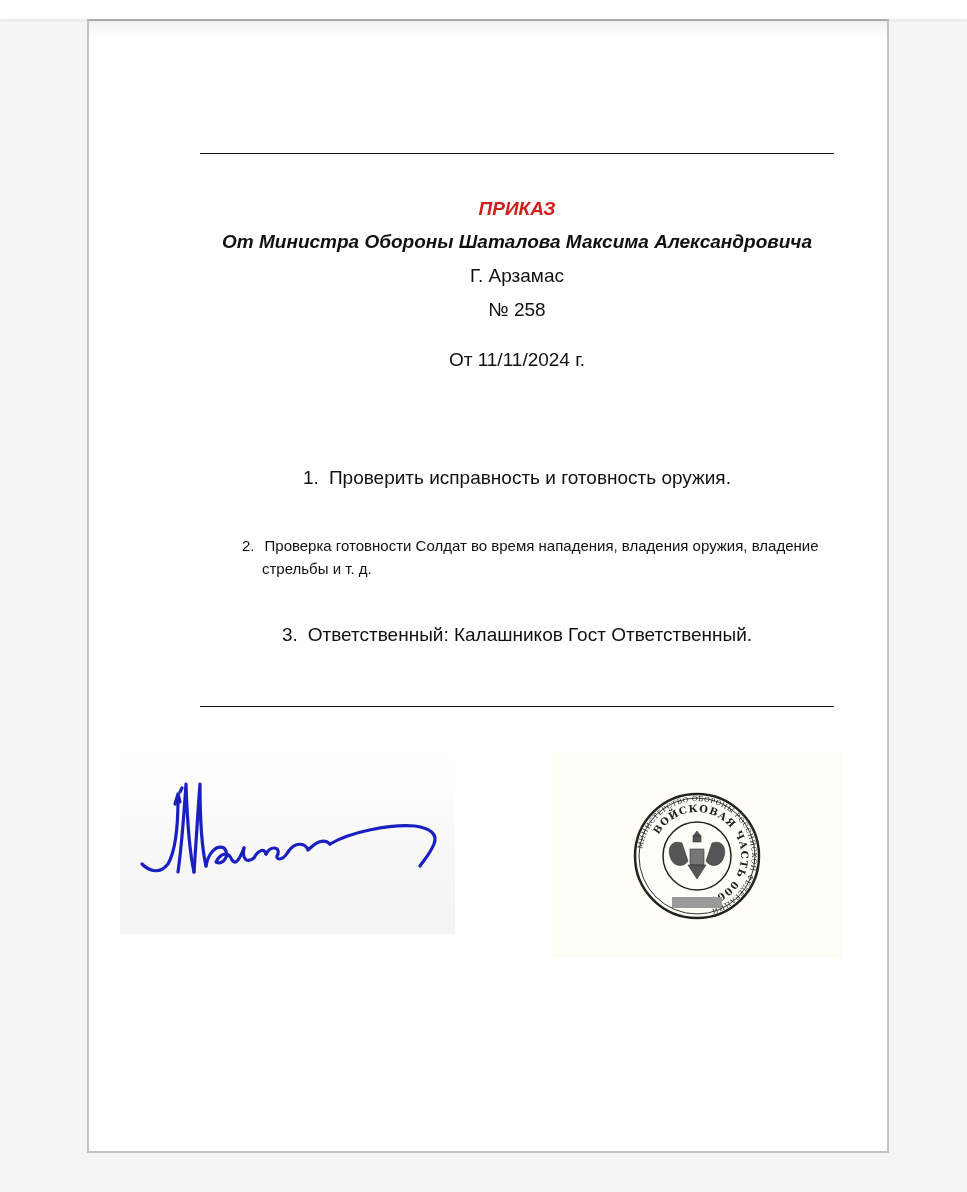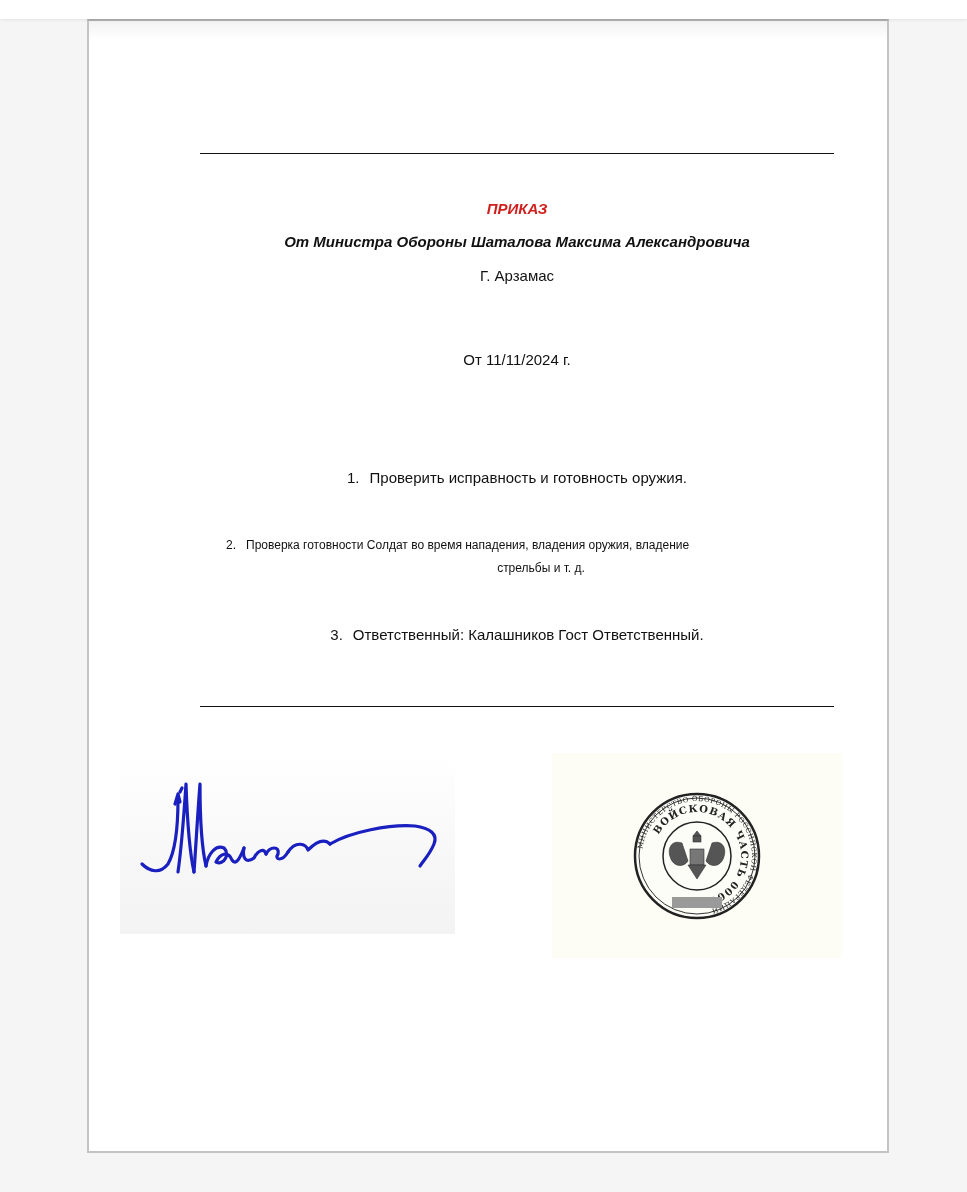--- a/index.html
+++ b/index.html
@@ -26,52 +26,53 @@
   .page::before {
     content: ""; position: absolute; left: 0; top: 0; right: 0; height: 18px;
     background: linear-gradient(#f2f2f2, #ffffff);
   }
   .rule {
     position: absolute; left: 111px; width: 634px; height: 0;
     border-top: 1px solid #111;
   }
   .line {
     position: absolute; left: 111px; width: 634px;
-    text-align: center; color: #111; font-size: 15px; line-height: 22px;
+    text-align: center; color: #111; font-size: 19px; line-height: 22px;
     white-space: nowrap;
   }
   .title { color: #d0201c; font-weight: bold; font-style: italic; }
   .bi { font-weight: bold; font-style: italic; }
   .num { display: inline-block; margin-right: 10px; }
   .item2 {
-    position: absolute; left: 137px; width: 610px;
-    font-size: 12px; line-height: 23px; color: #111;
+    position: absolute; left: 153px; width: 610px;
+    font-size: 15px; line-height: 23px; color: #111;
   }
   .item2 .row1 { white-space: nowrap; }
-  .item2 .row2 { text-align: center; padding-left: 20px; }
+  .item2 .row2 { text-align: left; padding-left: 20px; }
   .sig {
     position: absolute; left: 31px; top: 733px; width: 335px; height: 180px;
     background: linear-gradient(180deg,#ffffff 0%, #f7f7f7 60%, #f3f3f3 100%);
   }
   .stamp-box {
     position: absolute; left: 463px; top: 732px; width: 290px; height: 205px;
     background: #fdfdf6;
   }
 </style>
 </head>
 <body>
 
 <div class="topbar"></div>
 
 <div class="page">
   <div class="rule" style="top:132px"></div>
 
   <div class="line title" style="top:177px">ПРИКАЗ</div>
   <div class="line" style="top:244px">Г. Арзамас</div>
   <div class="line bi" style="top:210px">От Министра Обороны Шаталова Максима Александровича</div>
+  <div class="line" style="top:278px">№ 258</div>
   <div class="line" style="top:328px">От 11/11/2024 г.</div>
 
 
   <div class="line" style="top:446px">
     <span class="num">1.</span><span>Проверить исправность и готовность оружия.</span>
   </div>
 
   <div class="item2" style="top:513px">
     <div class="row1"><span class="num">2.</span><span>Проверка готовности Солдат во время нападения, владения оружия, владение</span></div>
     <div class="row2">стрельбы и т. д.</div>

